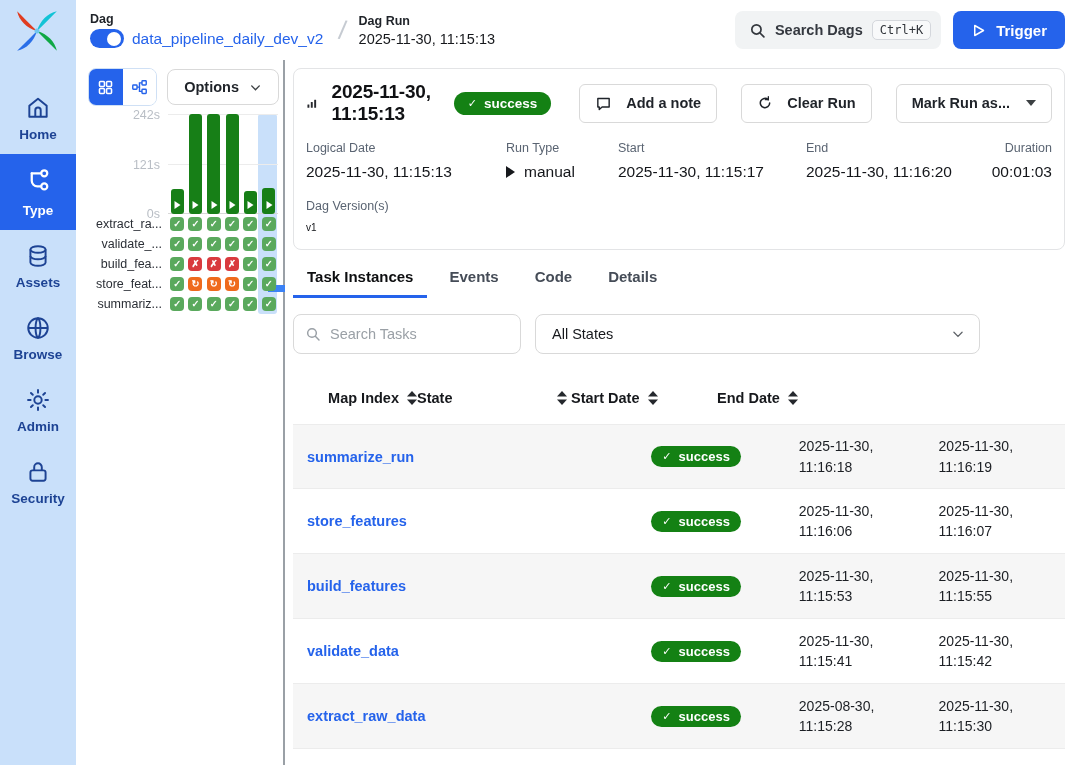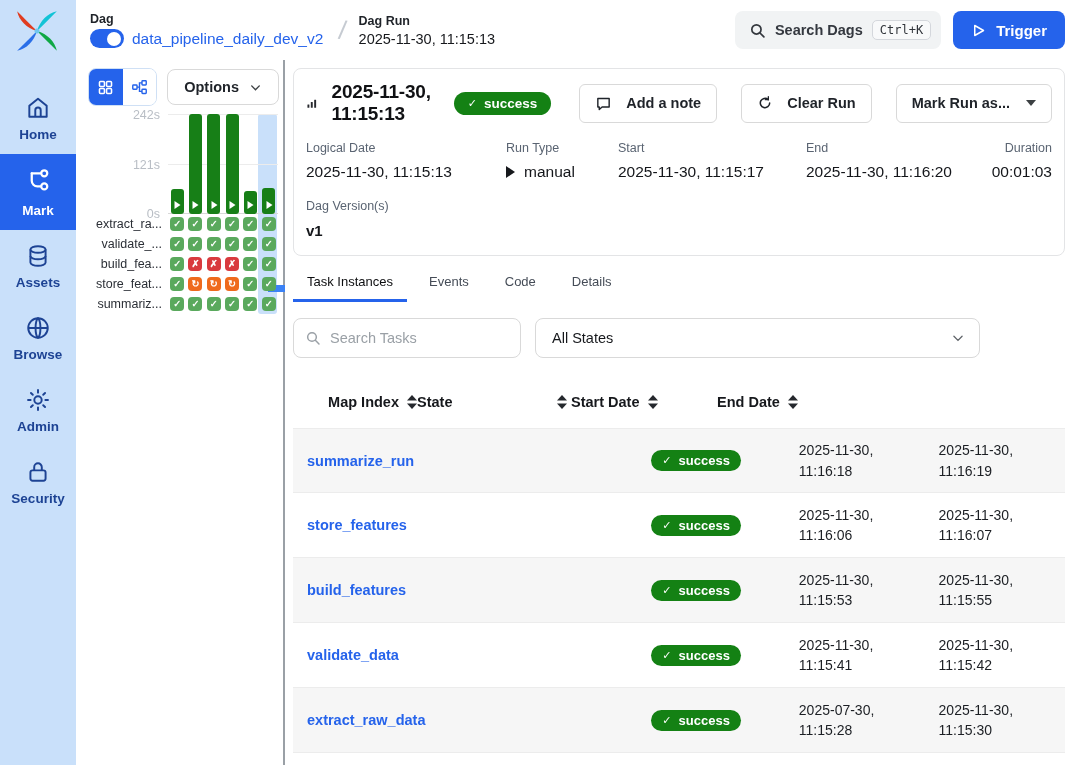--- a/index.html
+++ b/index.html
@@ -91,25 +91,25 @@
   .caret-down { width:0; height:0; border-left:5px solid transparent; border-right:5px solid transparent; border-top:6px solid #3c4043; margin-left:2px; }
   .fields { display:flex; margin-top:16px; }
   .field { display:flex; flex-direction:column; gap:8px; }
   .f-label { font-size:12.5px; color:#5a6472; }
   .f-value { font-size:15.5px; color:#14161a; display:flex; align-items:center; gap:9px; }
   .f1{width:200px;} .f2{width:112px;} .f3{width:188px;} .f4{flex:1;}
   .f5{ text-align:right; align-items:flex-end; }
   .f5 .f-label, .f5 .f-value { align-self:flex-end; }
   .play-glyph { width:0; height:0; border-left:9px solid #16181c; border-top:6px solid transparent; border-bottom:6px solid transparent; }
   .versions { margin-top:18px; display:flex; flex-direction:column; gap:9px; }
-  .versions .f-value { font-size:15px;font-weight:bold; }
+  .versions .f-value { font-size:10px; }
 
   
   .tabs { display:flex; margin-top:14px; }
-  .tab { padding:4px 14px 10px; margin-right:8px; font-size:13px; font-weight:400; color:#454c57;
+  .tab { padding:4px 14px 10px; margin-right:8px; font-size:15px; font-weight:700; color:#454c57;
     border-bottom:3px solid transparent; cursor:pointer; }
   .tab.active { color:#0d0e10; border-bottom-color:#2563eb; }
 
   
   .filterbar { display:flex; gap:14px; margin-top:16px; }
   .task-search { position:relative; }
   .task-search input { width:228px; height:40px; border:1px solid #d9d9d9; border-radius:8px;
     padding:0 12px 0 36px; font-size:14.5px; color:#16181c; outline:none; font-family:inherit; }
   .task-search input::placeholder { color:#9aa0a6; }
   .task-search .mag { position:absolute; left:12px; top:12px; }
@@ -160,21 +160,21 @@
       <span class="nav-label">Home</span>
     </div>
 
     <div class="nav-item active">
       <svg width="30" height="30" viewBox="0 0 24 24" fill="none" stroke="currentColor" stroke-width="1.8" stroke-linecap="round">
         <path d="M7 5 V11 a4.5 4.5 0 0 0 4.5 4.5 H14"></path>
           <path d="M7 5 H14"></path>
         <circle cx="17" cy="5" r="2.4"></circle>
           <circle cx="17" cy="15.5" r="2.4"></circle>
       </svg>
-      <span class="nav-label">Mark</span>
+      <span class="nav-label">Type</span>
     </div>
 
     <div class="nav-item">
       <svg width="26" height="26" viewBox="0 0 24 24" fill="none" stroke="currentColor" stroke-width="1.8">
         <ellipse cx="12" cy="6" rx="7" ry="3"></ellipse>
           <path d="M5 6 V12 c0 1.66 3.13 3 7 3 s7-1.34 7-3 V6"></path>
         <path d="M5 12 V18 c0 1.66 3.13 3 7 3 s7-1.34 7-3 V12"></path>
       </svg>
       <span class="nav-label">Assets</span>
     </div>
@@ -558,21 +558,21 @@
   <div class="trow stripe">
     <div class="c-task"><a class="task-link">extract_raw_data</a></div>
     <div class="c-map"></div>
     <div class="c-state">
                   <span class="badge badge-sm">
                     <span class="chk">✓</span>
                     <span class="b-state">success</span>
                   </span>
                 </div>
     <div class="c-start">
-                  <div class="date-cell start-d">2025-07-30, 11:15:28</div>
+                  <div class="date-cell start-d">2025-08-30, 11:15:28</div>
                 </div>
     <div class="c-end">
                   <div class="date-cell end-d">2025-11-30, 11:15:30</div>
                 </div>
   </div>
 </div>
         </div>
 
       </section>
     </div>

